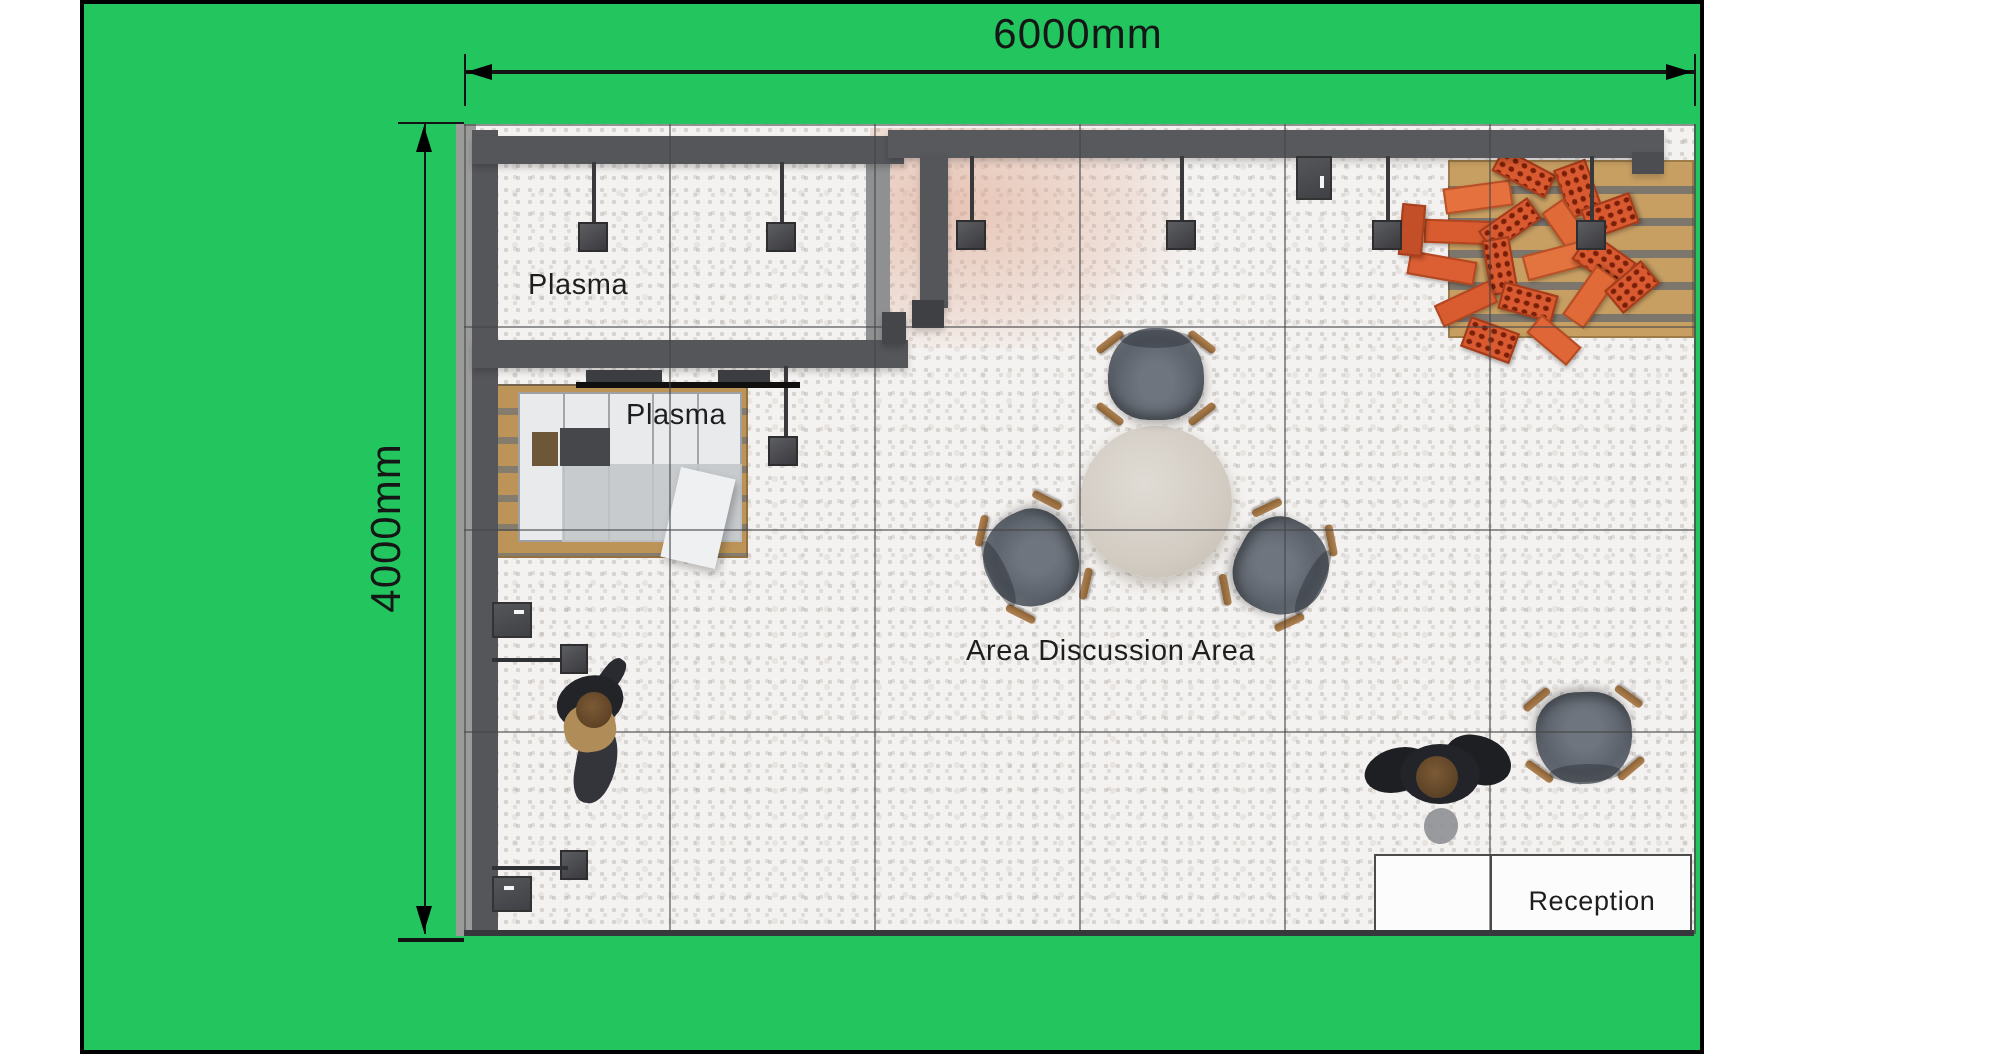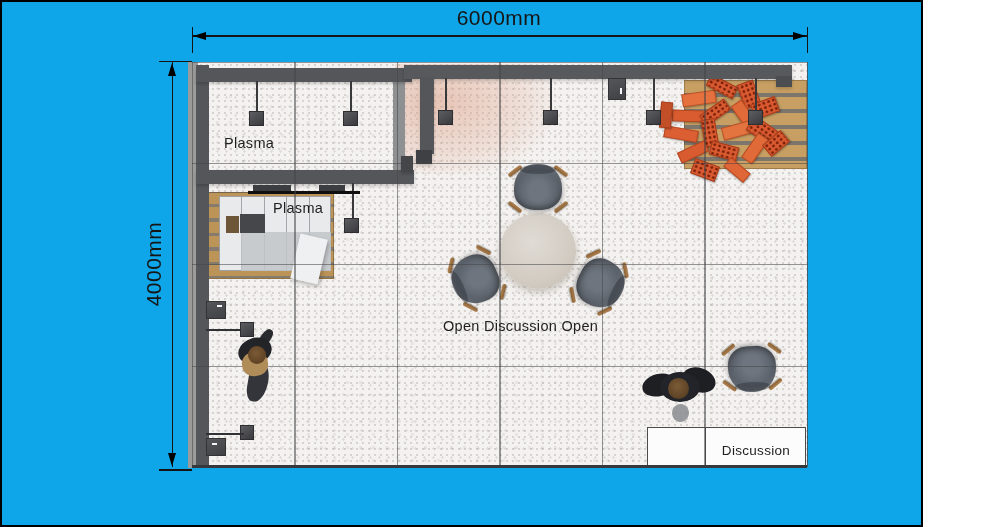--- a/index.html
+++ b/index.html
@@ -1,19 +1,19 @@
 <!DOCTYPE html>
 <html><head>
 <meta charset="utf-8">
 <style>
   html,body{margin:0;padding:0;background:#ffffff;}
   .canvas{
-    position:relative;width:923px;height:527px;background:#0ea5e9;
+    position:relative;width:812px;height:527px;background:#22c55e;
     border:2px solid #000;box-sizing:border-box;overflow:hidden;
-    font-family:"Liberation Sans", sans-serif;color:#1c1c1c;
+    font-family:"Liberation Sans", sans-serif;color:#1c1c1c;margin-left:40px;
   }
   .abs{position:absolute;}
   
   .dim-line{background:#141414;}
   .dim-label{font-size:21px;letter-spacing:.5px;color:#161616;white-space:nowrap;}
   .arrow{width:0;height:0;}
   .tick{background:#141414;}
   
   .floor{
     left:190px;top:60px;width:615px;height:405px;
@@ -237,17 +237,17 @@
     <div class="p-shape" style="left:40px;top:4px;width:34px;height:24px;background:#1d1f23;border-radius:50%;transform:rotate(20deg);"></div>
     <div class="p-shape" style="left:18px;top:8px;width:40px;height:30px;background:#22242a;border-radius:50%;"></div>
     <div class="p-shape" style="left:26px;top:14px;width:21px;height:21px;border-radius:50%;background:radial-gradient(circle at 45% 40%, #7c5b36, #4e371e);"></div>
     <div class="p-shape" style="left:30px;top:40px;width:17px;height:18px;background:#8e9093;border-radius:50%;transform:rotate(15deg);opacity:.9;"></div>
   </div>
 
   <div class="abs grid"></div>
 
   <div class="abs room-label" style="left:222px;top:133px;">Plasma</div>
   <div class="abs room-label" style="left:271px;top:198px;">Plasma</div>
-  <div class="abs room-label" style="left:441px;top:316px;">Open Discussion Open</div>
-  <div class="abs room-label" style="left:704px;top:441px;width:100px;text-align:center;font-size:13.5px;">Discussion</div>
+  <div class="abs room-label" style="left:441px;top:316px;">Area Discussion Area</div>
+  <div class="abs room-label" style="left:704px;top:441px;width:100px;text-align:center;font-size:13.5px;">Reception</div>
 
 
 </div>
 
 </body></html>

